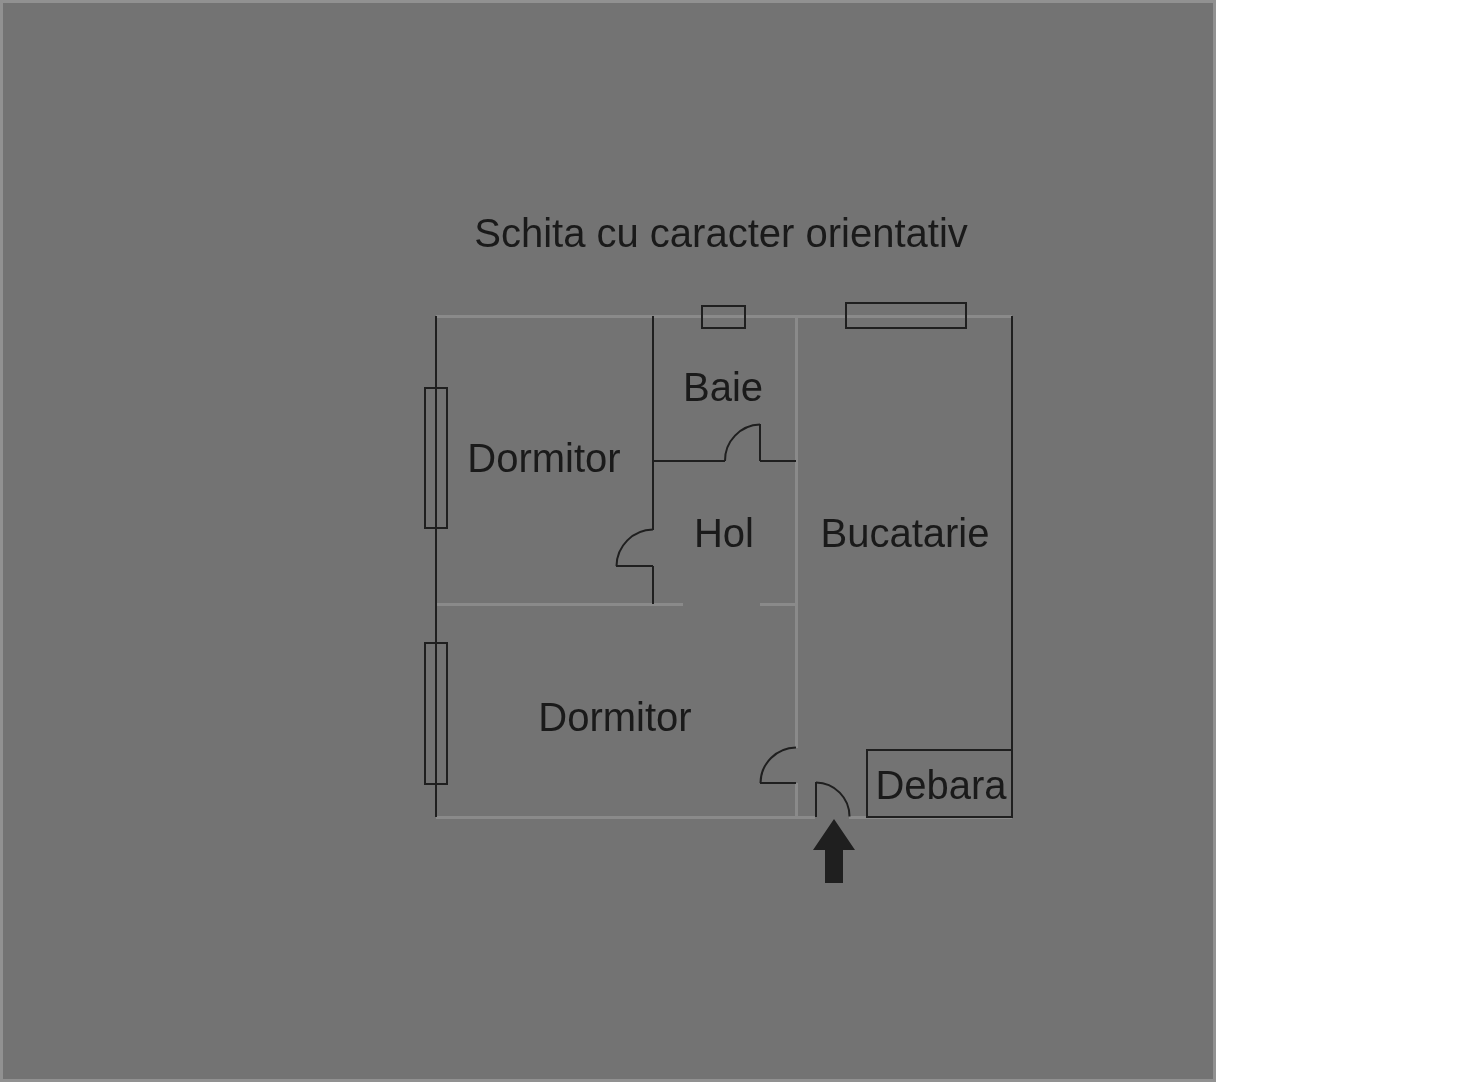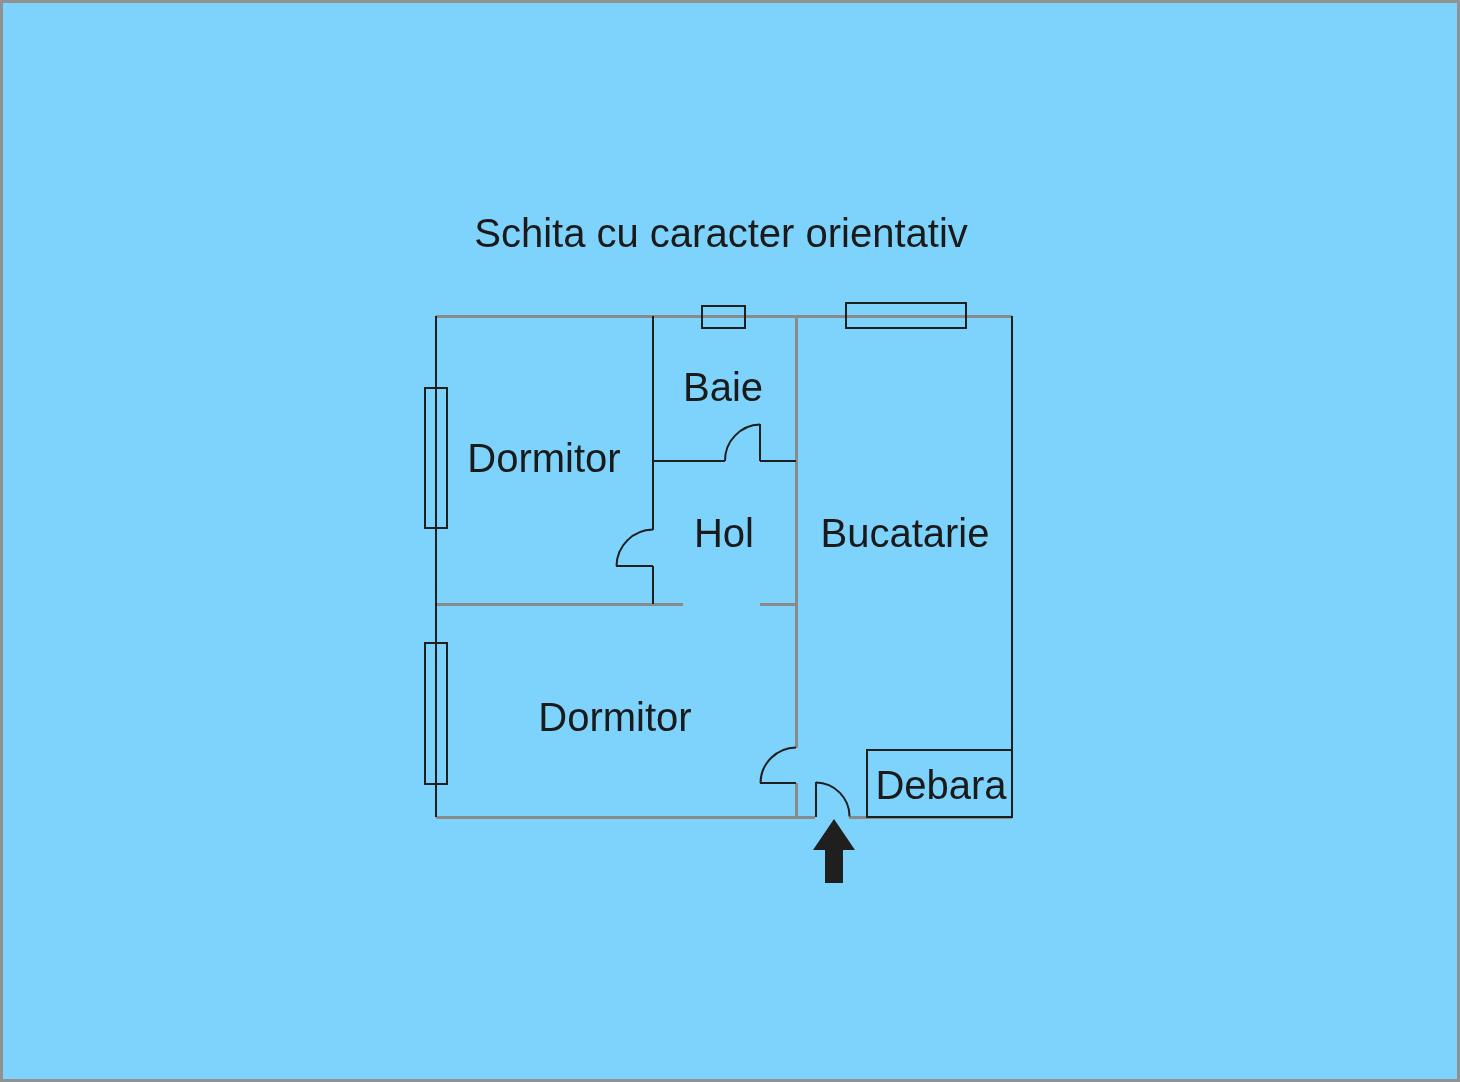--- a/index.html
+++ b/index.html
@@ -2,25 +2,25 @@
 <html><head>
 <meta charset="utf-8">
 <style>
   html, body {
     margin: 0;
     padding: 0;
     background: #ffffff;
   }
   .canvas {
     position: relative;
-    width: 1460px;
+    width: 1216px;
     height: 1082px;
     box-sizing: border-box;
     border: 3px solid #919191;
-    background: #7dd3fc;
+    background: #737373;
     font-family: "Liberation Sans", "DejaVu Sans", sans-serif;
     overflow: hidden;
   }
   .plan-svg {
     position: absolute;
     left: 0;
     top: 0;
   }
   text {
     font-family: "Liberation Sans", "DejaVu Sans", sans-serif;

